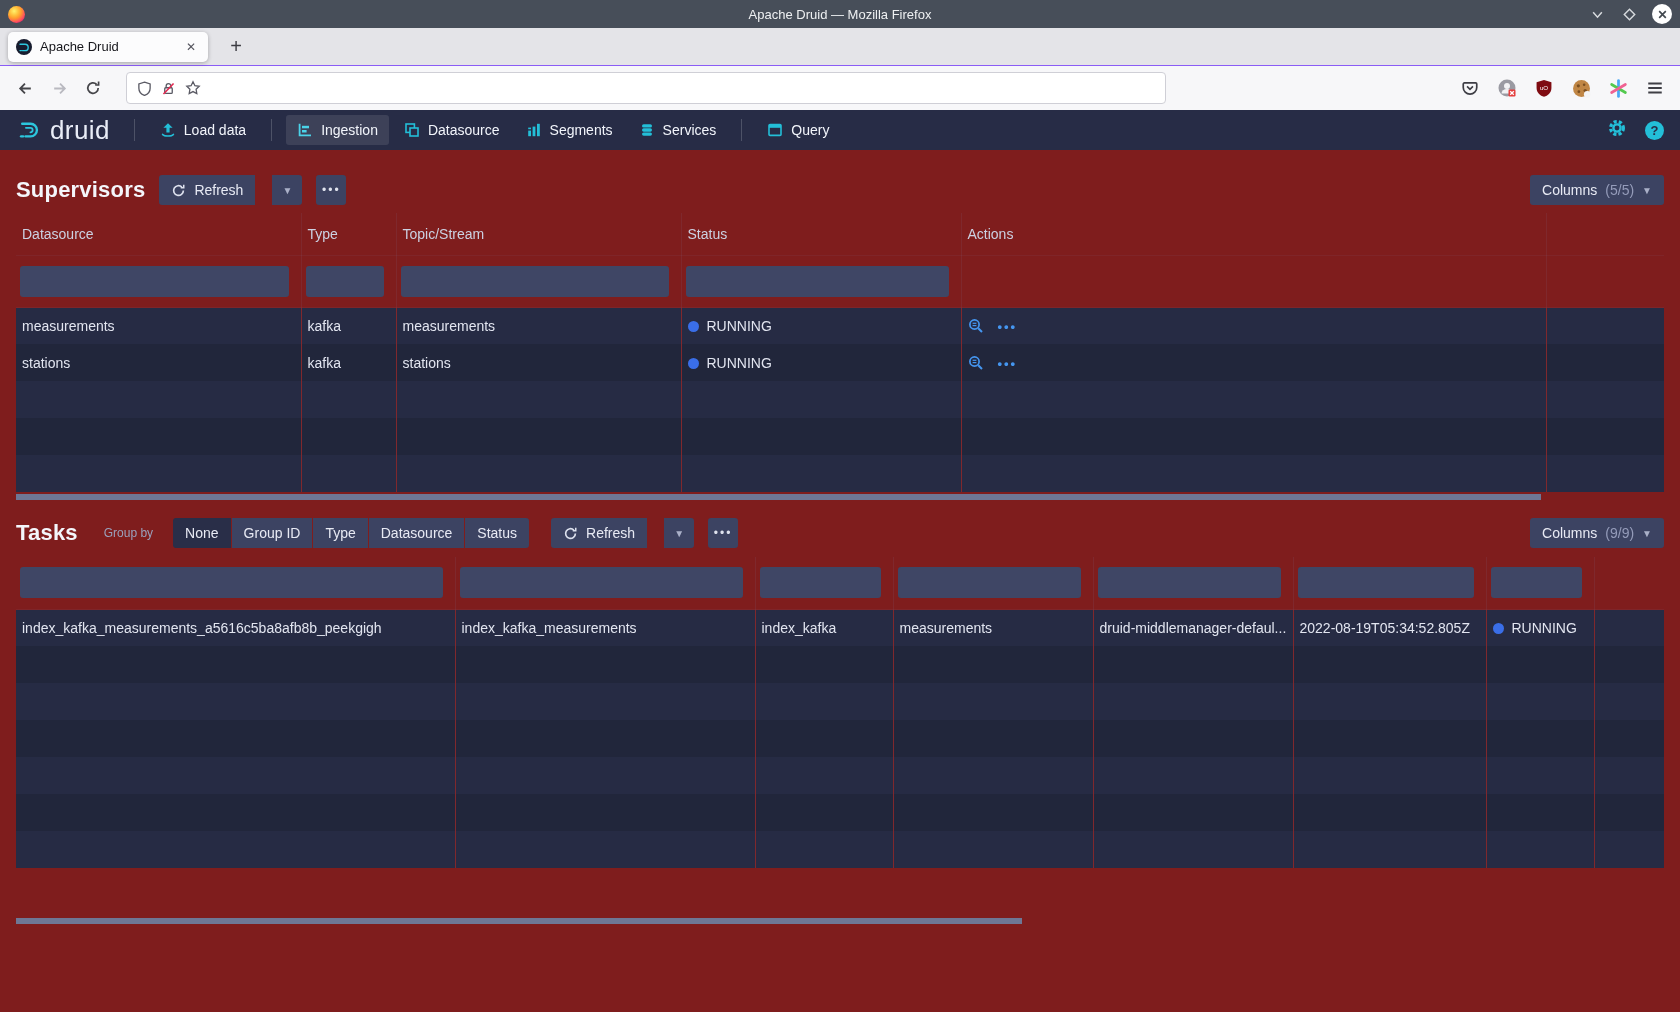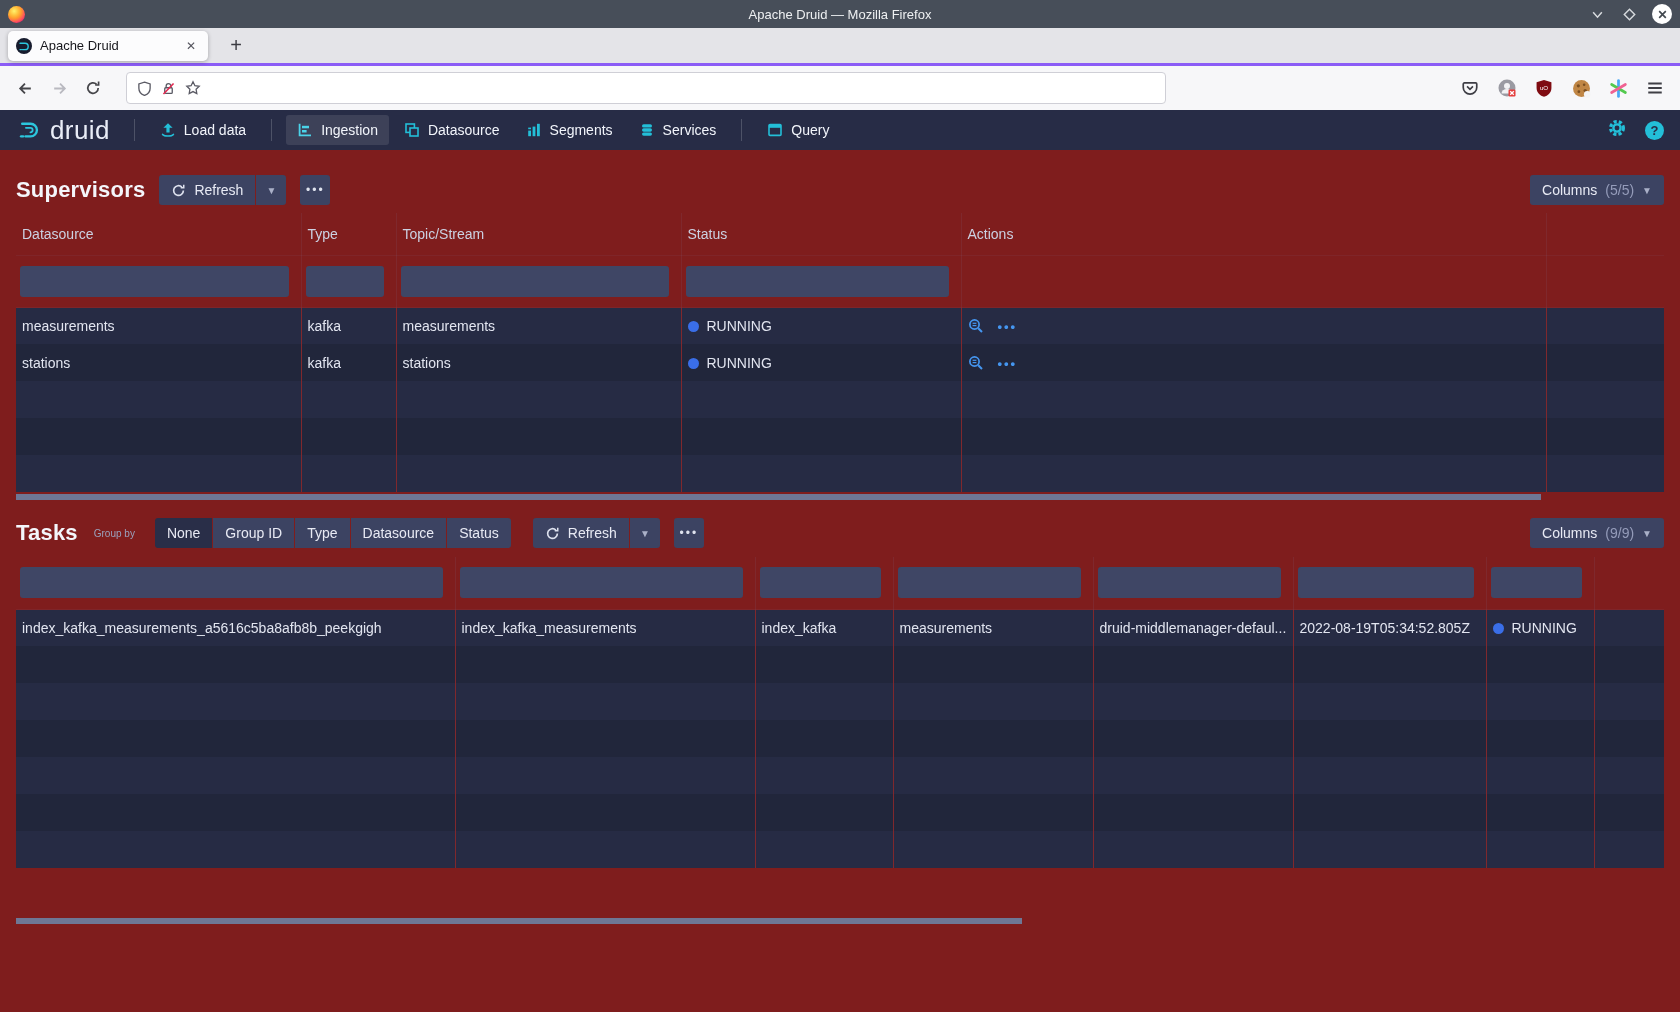--- a/index.html
+++ b/index.html
@@ -10,21 +10,21 @@
   .titlebar { height:28px; background:#474e59; display:flex; align-items:center; padding:0 8px; position:relative; }
   .fx-logo { width:17px; height:17px; border-radius:50%;
     background: radial-gradient(circle at 36% 30%, #fff36e 0%, #ffbe3b 28%, #ff9a2f 45%, #ff4f5e 68%, #b5007f 95%); }
   .tb-title { position:absolute; left:0; right:0; text-align:center; color:#eef0f2; font-size:13px; pointer-events:none; }
   .win-controls { margin-left:auto; display:flex; align-items:center; gap:14px; z-index:2; }
   .wc { width:18px; height:18px; display:flex; align-items:center; justify-content:center; }
   .wc svg { display:block; }
   .wc-close { width:20px; height:20px; background:#ffffff; border-radius:50%; }
 
   
-  .tabstrip { height:38px; background:#e4e4e8; display:flex; align-items:center; padding:0 8px; border-bottom:3px solid #8b5cf6; }
+  .tabstrip { height:38px; background:#e4e4e8; display:flex; align-items:center; padding:0 8px; border-bottom:1px solid #8b5cf6; }
   .tab { display:flex; align-items:center; gap:8px; width:200px; height:30px; background:#fcfcfd; border-radius:5px;
     box-shadow:0 1px 4px rgba(0,0,0,.28); padding:0 8px; }
   .tab-title { flex:1; font-size:13px; color:#17171c; white-space:nowrap; overflow:hidden; }
   .tab-close { color:#55555e; font-size:12px; padding:2px 4px; border-radius:3px; }
   .newtab { margin-left:14px; font-size:20px; color:#3b3b42; width:28px; height:28px; display:flex; align-items:center; justify-content:center; border-radius:4px; }
 
   
   .toolbar { height:44px; background:#f7f7f9; display:flex; align-items:center; padding:0 10px; }
   .nav-btn { width:30px; height:30px; display:flex; align-items:center; justify-content:center; border-radius:4px; margin-right:4px; }
   .urlbar { margin-left:14px; width:1040px; height:32px; background:#ffffff; border:1px solid #cfcfd6; border-radius:4px;
@@ -47,26 +47,26 @@
 
   
   .content { padding:0 16px; }
   .sec-head { display:flex; align-items:center; gap:14px; }
   .sec-head.sup { padding-top:17px; height:63px; }
   .sec-head.tsk { padding-top:9px; height:57px; }
   h2 { color:#f4f6fb; font-size:22px; font-weight:bold; letter-spacing:.2px; }
   .btn { background:#3c4362; color:#e8eaf4; font-size:14px; height:30px; display:flex; align-items:center; gap:8px;
     padding:0 12px; border-radius:3px; }
   .btn.icon-only { width:30px; padding:0; justify-content:center; }
-  .split { display:flex; gap:1px;text-align:right; }
+  .split { display:flex; gap:17px;text-align:right; }
   .split .btn:first-child { border-radius:3px 0 0 3px; }
   .split .btn:last-child { border-radius:0 3px 3px 0; }
   .caret { color:#aab0c8; font-size:10px; }
   .dots-glyph { letter-spacing:2px; font-size:12px; color:#dfe3ee; }
-  .grp-label { color:#9aa1bc; font-size:10px; margin-left:2px; }
+  .grp-label { color:#9aa1bc; font-size:12px; margin-left:12px; }
   .btn-group { display:flex; gap:1px; margin-left:6px; }
   .btn-group .btn { border-radius:0; }
   .btn-group .btn:first-child { border-radius:3px 0 0 3px; }
   .btn-group .btn:last-child { border-radius:0 3px 3px 0; }
   .btn-group .btn.active { background:#292e48; }
   .columns-btn { margin-left:auto; }
   .col-count { color:#959cba; }
 
   
   .tbl-wrap { overflow:hidden; }

